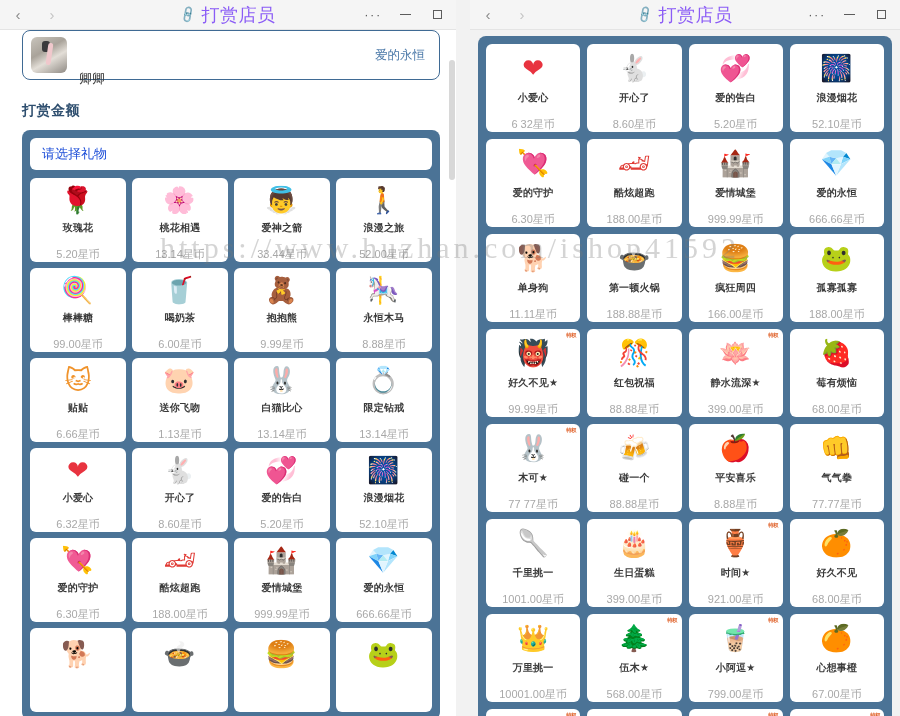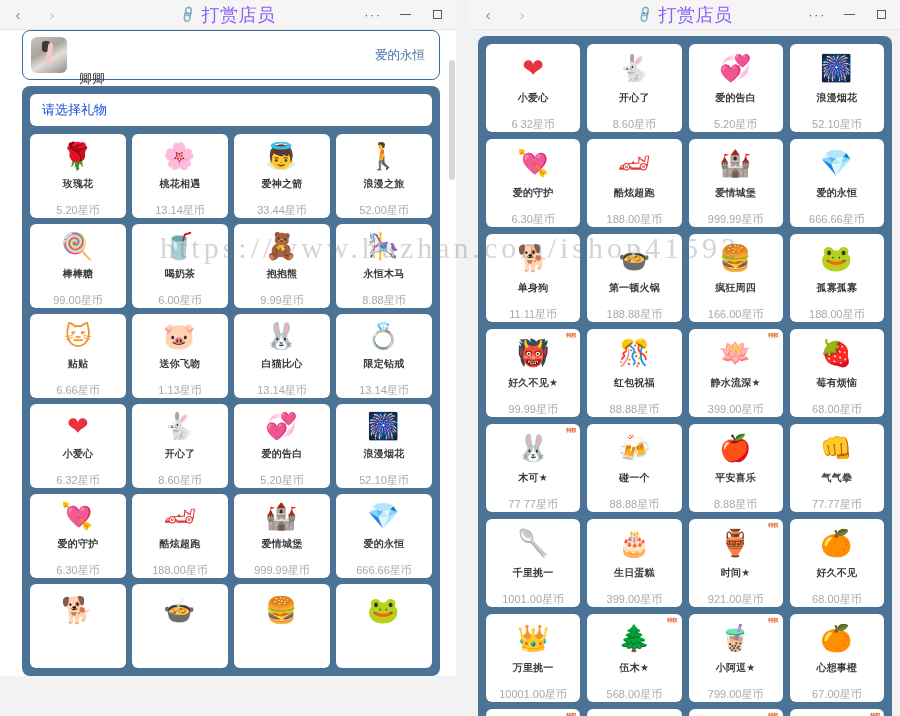--- a/index.html
+++ b/index.html
@@ -174,20 +174,21 @@
     <div class="page">
       <div class="card-sheet">
 
 
         <div class="staff-box">
           <div class="avatar"></div>
           <div class="staff-name">卿卿</div>
           <div class="staff-reselect">爱的永恒</div>
         </div>
 
+        <div class="section-title">打赏金额</div>
 
         <div class="gift-panel">
           <div class="gift-search">
             <span class="ph">请选择礼物</span>
           </div>
           <div class="gift-grid" id="left-grid">
               <div class="gift-card">
                 <div class="gift-art a-red">🌹</div>
                 <div class="gift-name">玫瑰花</div>
                 <div class="gift-price">5.20星币</div>

